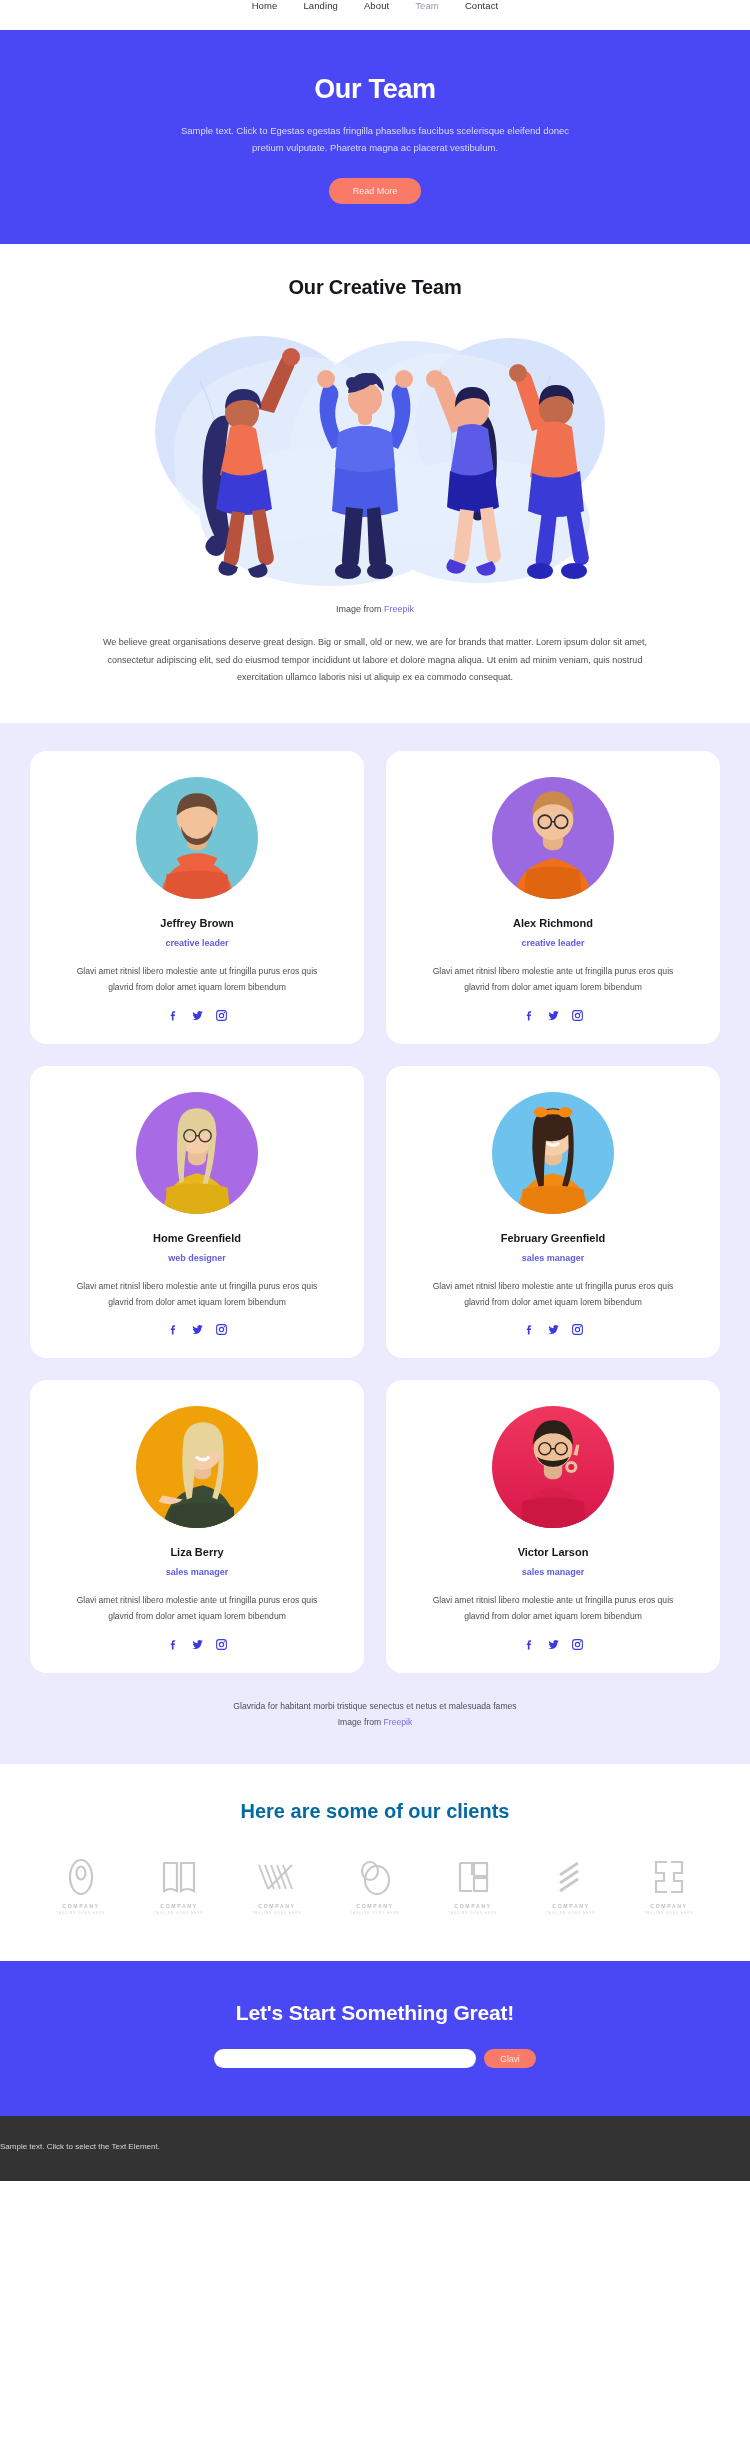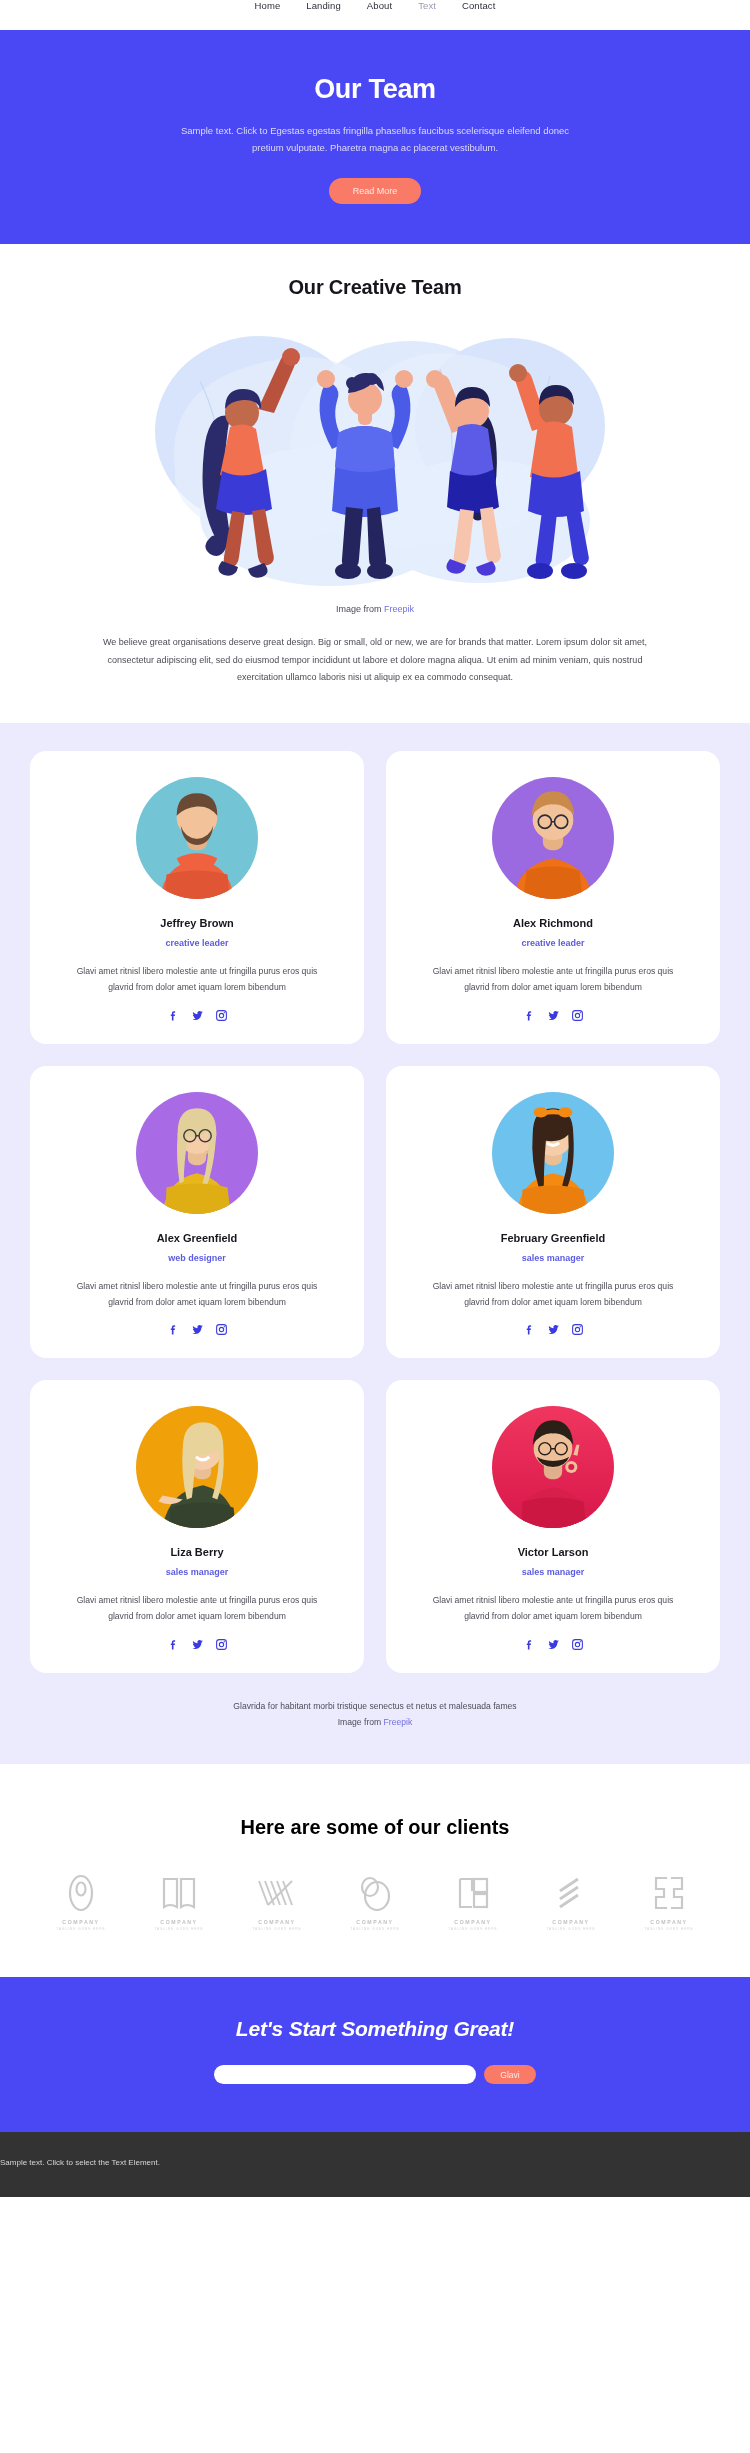--- a/index.html
+++ b/index.html
@@ -175,23 +175,22 @@
 
   
   .clients {
     background: #ffffff;
     padding: 36px 0 46px;
     text-align: center;
   }
   .clients-title {
     font-size: 20px;
     font-weight: 700;
-    color: #000000;
+    color: #0369a1;
     margin-bottom: 34px;
-    margin-top: 16px;
   }
   .logos-row {
     display: flex;
     justify-content: center;
     align-items: flex-end;
     gap: 26px;
   }
   .logo-item {
     width: 72px;
     text-align: center;
@@ -216,21 +215,20 @@
     background: #4a47f5;
     padding: 40px 0 48px;
     text-align: center;
   }
   .cta-title {
     color: #ffffff;
     font-size: 21px;
     font-weight: 700;
     margin-bottom: 24px;
     letter-spacing: -.2px;
-    font-style: italic;
   }
   .cta-form {
     display: flex;
     justify-content: center;
     align-items: center;
     gap: 8px;
   }
   .cta-input {
     width: 262px;
     height: 19px;
@@ -266,21 +264,21 @@
     font-size: 8px;
   }
 </style>
 </head>
 <body>
 
 <nav class="navbar">
   <a class="nav-link">Home</a>
   <a class="nav-link">Landing</a>
   <a class="nav-link">About</a>
-  <a class="nav-link active">Text</a>
+  <a class="nav-link active">Team</a>
   <a class="nav-link">Contact</a>
 </nav>
 
 <section class="hero">
   <h1 class="hero-title">Our Team</h1>
   <p class="hero-sub">Sample text. Click to Egestas egestas fringilla phasellus faucibus scelerisque eleifend donec pretium vulputate. Pharetra magna ac placerat vestibulum.</p>
   <button class="btn-coral">Read More</button>
 </section>
 
 <section class="creative">
@@ -471,21 +469,21 @@
           <path d="M41 40 q0 -24 19 -24 q19 0 19 24 q-2 34 -10 54 l-4 -2 q8 -28 6 -54 q-8 8 -20 6 q-4 26 -4 44 l-4 2 q-4 -24 -2 -50z" fill="#e3cf9a"></path>
           <g stroke="#3a3a3a" stroke-width="1.4" fill="none">
               <circle cx="53" cy="43" r="6"></circle>
               <circle cx="68" cy="43" r="6"></circle>
               <path d="M59 43h3"></path>
             </g>
           <path d="M60 62 q6 4 10 -4" stroke="#ebbf96" stroke-width="3" fill="none"></path>
           <path d="M30 94 q30 -8 60 0 l3 26 h-64z" fill="#dfae14"></path>
         </svg>
       </div>
-      <div class="member-name">Alex Greenfield</div>
+      <div class="member-name">Home Greenfield</div>
       <div class="member-role">web designer</div>
       <div class="member-desc">Glavi amet ritnisl libero molestie ante ut fringilla purus eros quis glavrid from dolor amet iquam lorem bibendum</div>
       <div class="socials">
         <span class="social-ico">
             <svg width="13" height="13" viewBox="0 0 24 24" fill="#3b3ae0">
               <path d="M15 4h-2.5A3.5 3.5 0 0 0 9 7.5V10H7v3h2v8h3v-8h2.3l.7-3H12V7.8c0-.5.4-.8.9-.8H15z"></path>
             </svg>
           </span>
         <span class="social-ico">
             <svg width="13" height="13" viewBox="0 0 24 24" fill="#3b3ae0">

